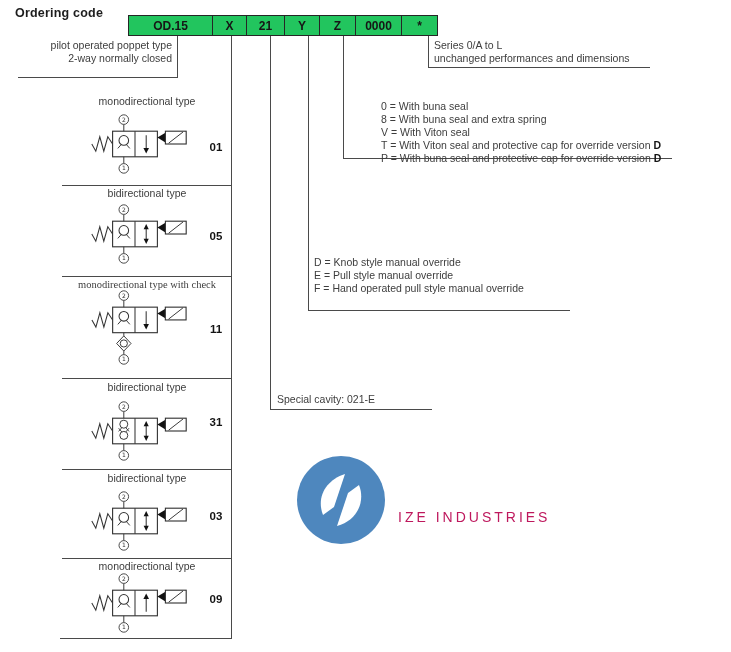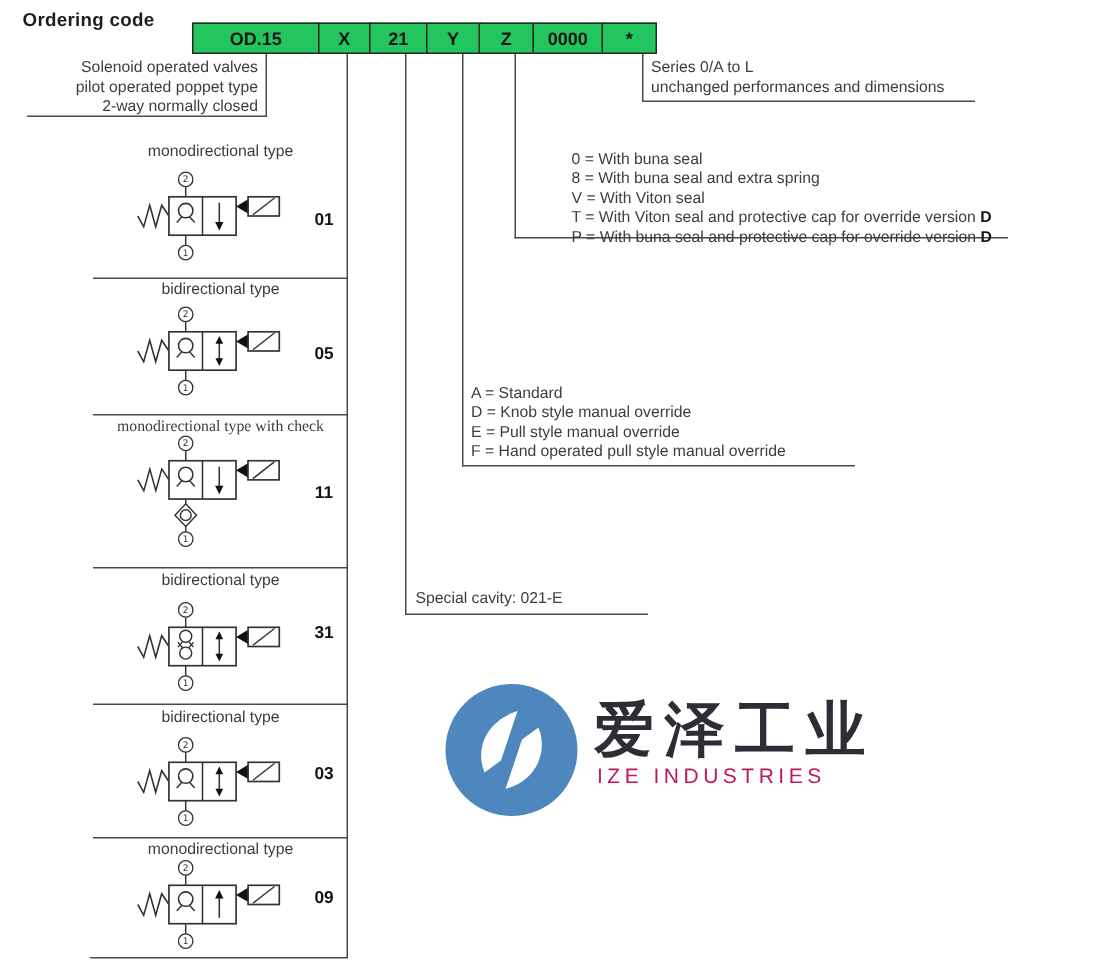--- a/index.html
+++ b/index.html
@@ -98,21 +98,20 @@
   <div class="code-box" style="width:36px">X</div>
   <div class="code-box" style="width:39px">21</div>
   <div class="code-box" style="width:37px">Y</div>
   <div class="code-box" style="width:37px">Z</div>
   <div class="code-box" style="width:48px">0000</div>
   <div class="code-box" style="width:37px">*</div>
 </div>
 
 <div class="abs conn-r" style="left:18px;top:36px;width:160px;height:42px;"></div>
 <div class="abs note right-align" style="left:18px;top:39px;width:154px;">
-  <div>Solenoid operated valves</div>
   <div>pilot operated poppet type</div>
   <div>2-way normally closed</div>
 </div>
 
 <div class="abs conn" style="left:428px;top:36px;width:222px;height:32px;"></div>
 <div class="abs note" style="left:434px;top:39px;">
   <div>Series 0/A to L</div>
   <div>unchanged performances and dimensions</div>
 </div>
 
@@ -120,21 +119,20 @@
 <div class="abs note" style="left:349px;top:100px;margin-left:32px;">
   <div><span>0 = With buna seal</span><b></b></div>
   <div><span>8 = With buna seal and extra spring</span><b></b></div>
   <div><span>V = With Viton seal</span><b></b></div>
   <div><span>T = With Viton seal and protective cap for override version </span><b>D</b></div>
   <div><span>P = With buna seal and protective cap for override version </span><b>D</b></div>
 </div>
 
 <div class="abs conn" style="left:308px;top:36px;width:262px;height:275px;"></div>
 <div class="abs note" style="left:314px;top:256px;">
-  <div>A = Standard</div>
   <div>D = Knob style manual override</div>
   <div>E = Pull style manual override</div>
   <div>F = Hand operated pull style manual override</div>
 </div>
 
 <div class="abs conn" style="left:270px;top:36px;width:162px;height:374px;"></div>
 <div class="abs note" style="left:277px;top:393px;">Special cavity: 021-E</div>
 
 <div class="abs vline" style="left:231px;top:36px;height:602px;"></div>
 
@@ -210,15 +208,14 @@
   <text x="56" y="73" font-size="7.5" text-anchor="middle" fill="#333">1</text>
 </svg>
 <div class="abs sec-code" style="top:593px;">09</div>
 
 <div class="abs" style="left:296px;top:455px;width:300px;height:92px;">
   <svg width="90" height="90" viewBox="0 0 90 90" style="position:absolute;left:0;top:0;">
     <circle cx="45" cy="45" r="44" fill="#4e87be"></circle>
     <path d="M27 60 C 20 42 30 25 49 19 L 38 52 Z" fill="#ffffff"></path>
     <path d="M63 30 C 70 48 60 66 41 71 L 52 38 Z" fill="#ffffff"></path>
   </svg>
-  <div class="logo-cn" style="position:absolute;left:100px;top:4px;">爱泽工业</div>
   <div class="logo-en" style="position:absolute;left:102px;top:54px;">IZE INDUSTRIES</div>
 </div>
 
 </body></html>

